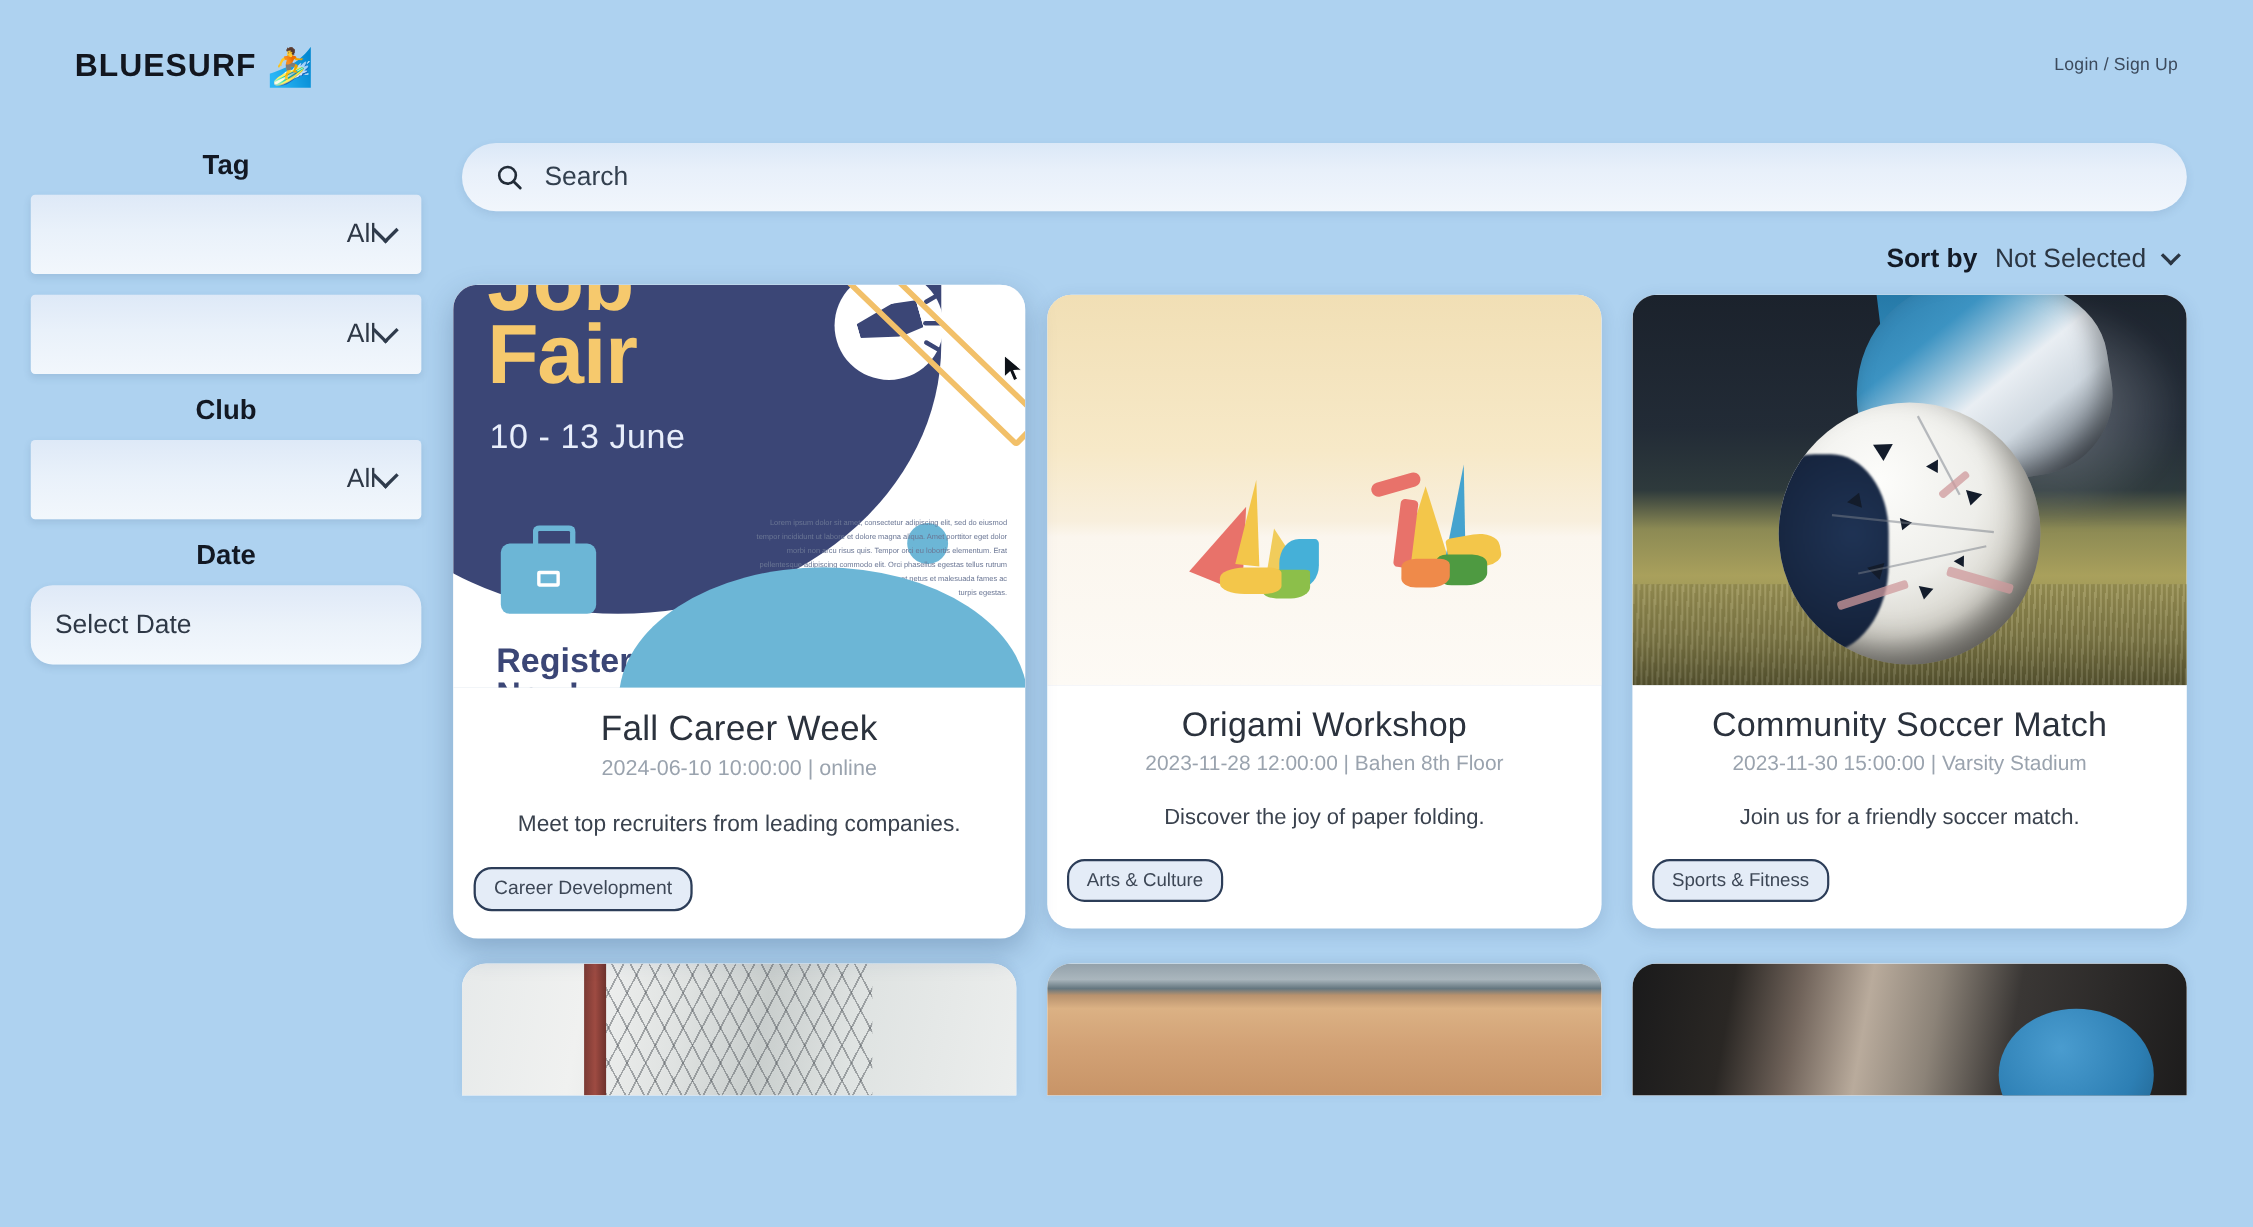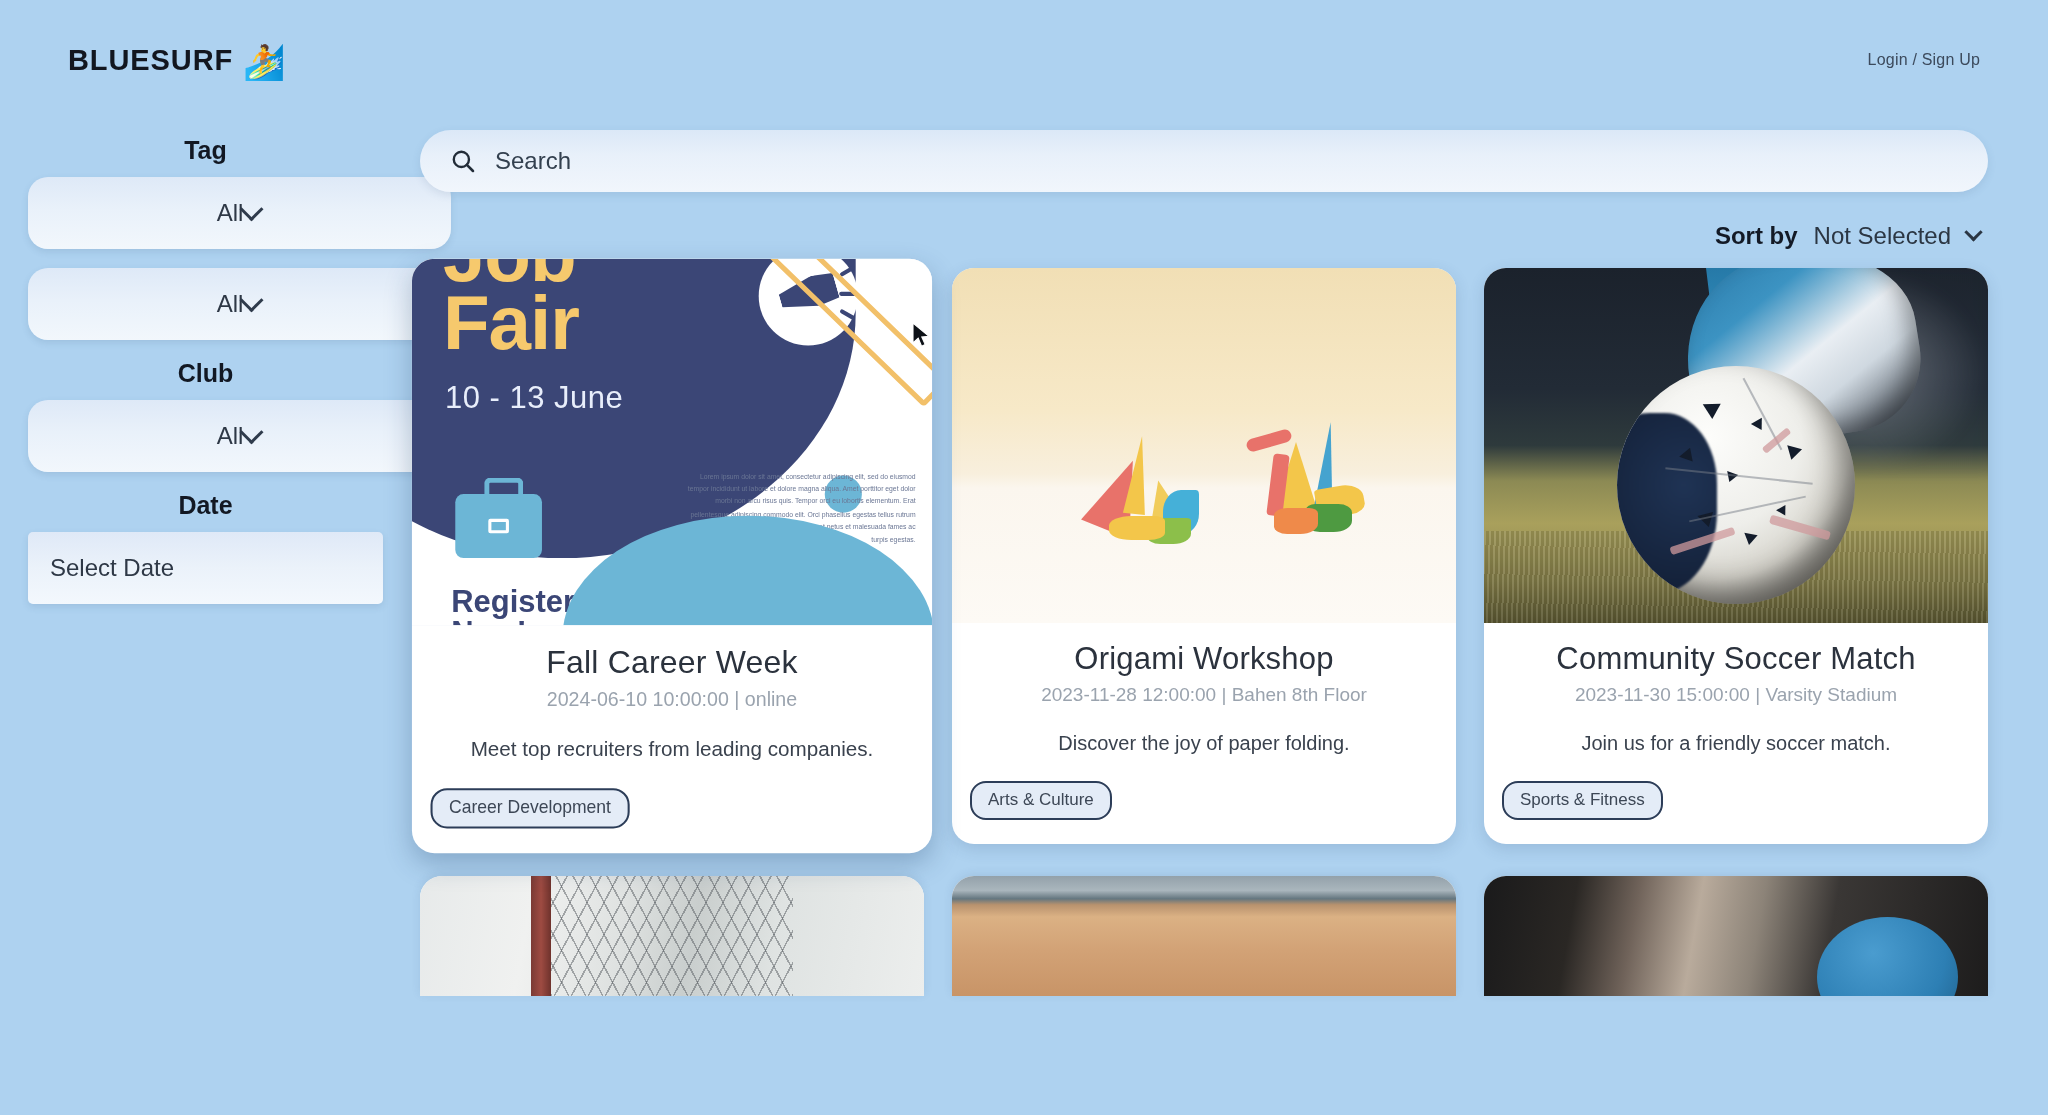--- a/index.html
+++ b/index.html
@@ -73,48 +73,48 @@
   .filter-label {
     text-align: center;
     font-size: 25px;
     font-weight: 700;
     color: #121823;
     margin-bottom: 12px;
     width: 355px;
   }
 
   .select-box {
-    width: 423px;
+    width: 355px;
     height: 72px;
-    border-radius: 20px;
+    border-radius: 4px;
     background: linear-gradient(180deg, #dee9f7 0%, #e9f1fa 45%, #f2f7fc 100%);
     box-shadow: 0 3px 7px rgba(60,90,130,0.14);
     display: flex;
     align-items: center;
-    justify-content: center;
+    justify-content: flex-end;
     padding: 0 24px 0 22px;
     cursor: pointer;
   }
 
   .select-value {
     font-size: 24px;
     color: #2e3846;
   }
 
   .chev {
     width: 17px; height: 17px;
     border-right: 3px solid #2f3b4c;
     border-bottom: 3px solid #2f3b4c;
     transform: rotate(45deg) translate(-3px,-3px);
   }
 
   .date-box {
     width: 355px;
     height: 72px;
-    border-radius: 5px;
+    border-radius: 20px;
     background: linear-gradient(180deg, #dfe9f7 0%, #ebf2fa 50%, #f3f8fd 100%);
     box-shadow: 0 3px 7px rgba(60,90,130,0.14);
     display: flex;
     align-items: center;
     padding: 0 22px;
     cursor: text;
   }
 
   .date-placeholder {
     font-size: 24px;

